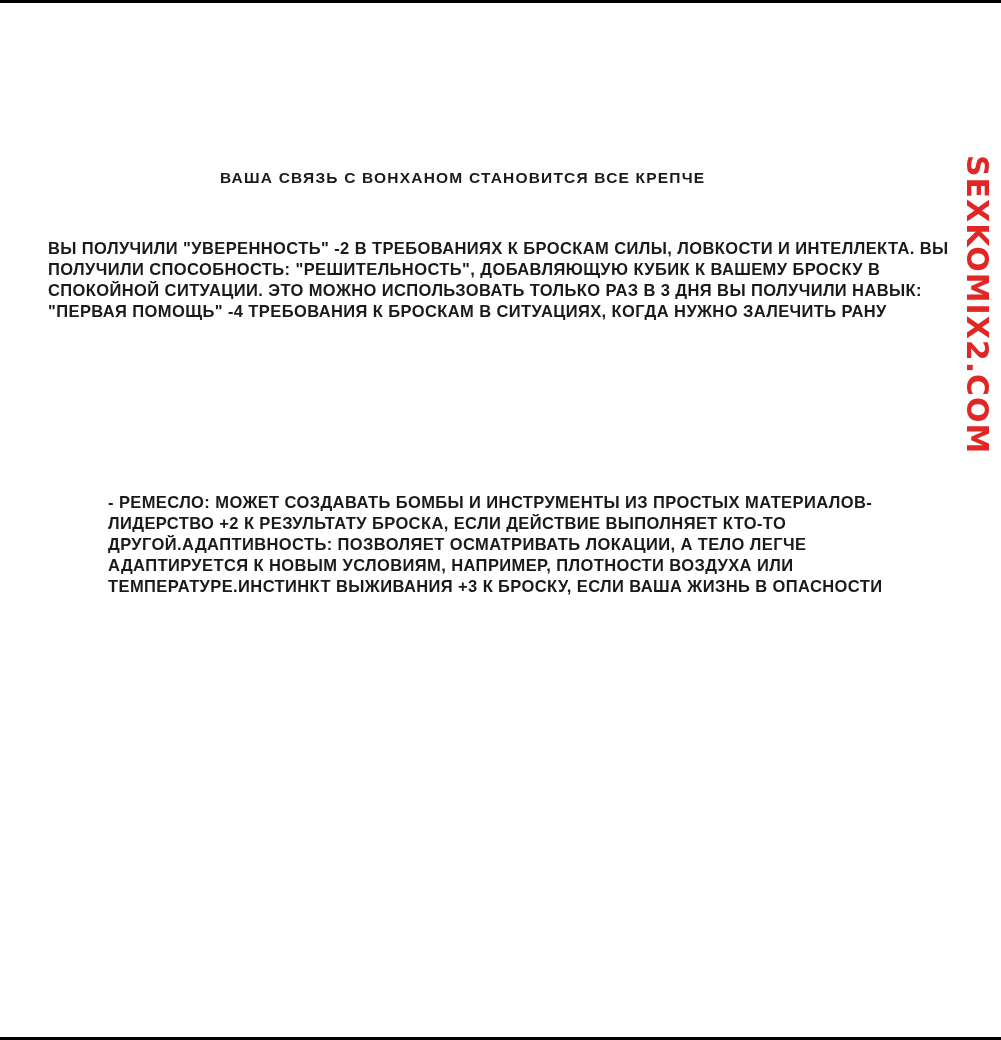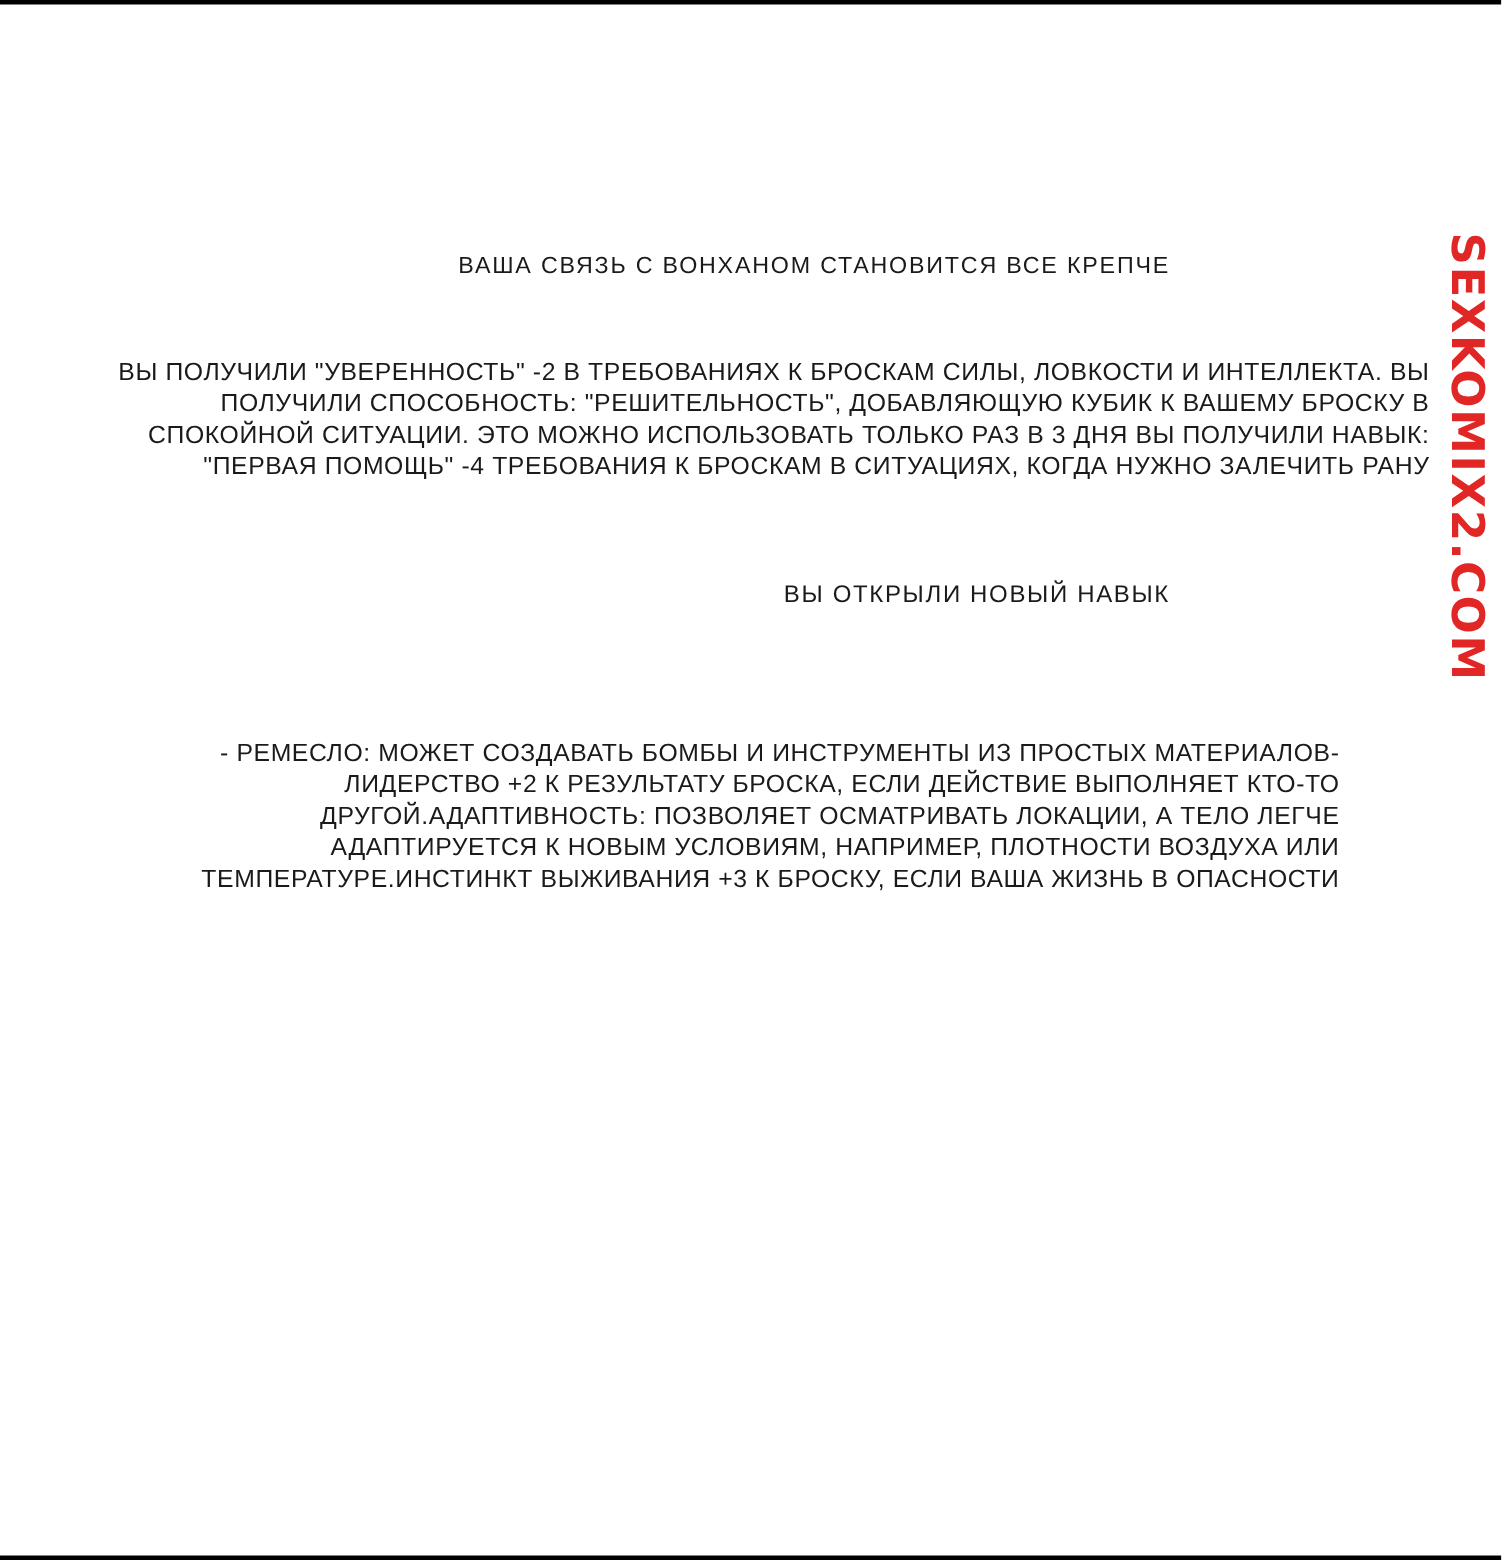--- a/index.html
+++ b/index.html
@@ -23,26 +23,26 @@
     left: 0;
     width: 1001px;
     height: 3px;
     background: #000000;
   }
   .page-border-top { top: 0; }
   .page-border-bottom { bottom: 0; }
 
   .text-block {
     position: absolute;
-    text-align: right;
+    text-align: left;
     color: #1a1a1a;
     text-transform: uppercase;
     letter-spacing: 0.5px;
     line-height: 1.35;
-    font-weight: 400;
+    font-weight: 700;
   }
 
   #block-bond {
     left: 220px;
     top: 168px;
     width: 560px;
     font-size: 15.5px;
     letter-spacing: 1.2px;
   }
 
@@ -97,21 +97,20 @@
 <body>
 
 <div id="page">
 
   <div class="page-border-top"></div>
 
   <div class="text-block" id="block-bond">ВАША СВЯЗЬ С ВОНХАНОМ СТАНОВИТСЯ ВСЕ КРЕПЧЕ</div>
 
   <div class="text-block" id="block-gains">ВЫ ПОЛУЧИЛИ "УВЕРЕННОСТЬ" -2 В ТРЕБОВАНИЯХ К БРОСКАМ СИЛЫ, ЛОВКОСТИ И ИНТЕЛЛЕКТА. ВЫ ПОЛУЧИЛИ СПОСОБНОСТЬ: "РЕШИТЕЛЬНОСТЬ", ДОБАВЛЯЮЩУЮ КУБИК К ВАШЕМУ БРОСКУ В СПОКОЙНОЙ СИТУАЦИИ. ЭТО МОЖНО ИСПОЛЬЗОВАТЬ ТОЛЬКО РАЗ В 3 ДНЯ ВЫ ПОЛУЧИЛИ НАВЫК: "ПЕРВАЯ ПОМОЩЬ" -4 ТРЕБОВАНИЯ К БРОСКАМ В СИТУАЦИЯХ, КОГДА НУЖНО ЗАЛЕЧИТЬ РАНУ</div>
 
-  <div class="text-block" id="block-newskill">ВЫ ОТКРЫЛИ НОВЫЙ НАВЫК</div>
 
   <div class="text-block" id="block-skills">- РЕМЕСЛО: МОЖЕТ СОЗДАВАТЬ БОМБЫ И ИНСТРУМЕНТЫ ИЗ ПРОСТЫХ МАТЕРИАЛОВ- ЛИДЕРСТВО +2 К РЕЗУЛЬТАТУ БРОСКА, ЕСЛИ ДЕЙСТВИЕ ВЫПОЛНЯЕТ КТО-ТО ДРУГОЙ.АДАПТИВНОСТЬ: ПОЗВОЛЯЕТ ОСМАТРИВАТЬ ЛОКАЦИИ, А ТЕЛО ЛЕГЧЕ АДАПТИРУЕТСЯ К НОВЫМ УСЛОВИЯМ, НАПРИМЕР, ПЛОТНОСТИ ВОЗДУХА ИЛИ ТЕМПЕРАТУРЕ.ИНСТИНКТ ВЫЖИВАНИЯ +3 К БРОСКУ, ЕСЛИ ВАША ЖИЗНЬ В ОПАСНОСТИ</div>
 
   <div id="watermark">SEXKOMIX2.COM</div>
 
   <div class="page-border-bottom"></div>
 
 </div>
 
 </body></html>

